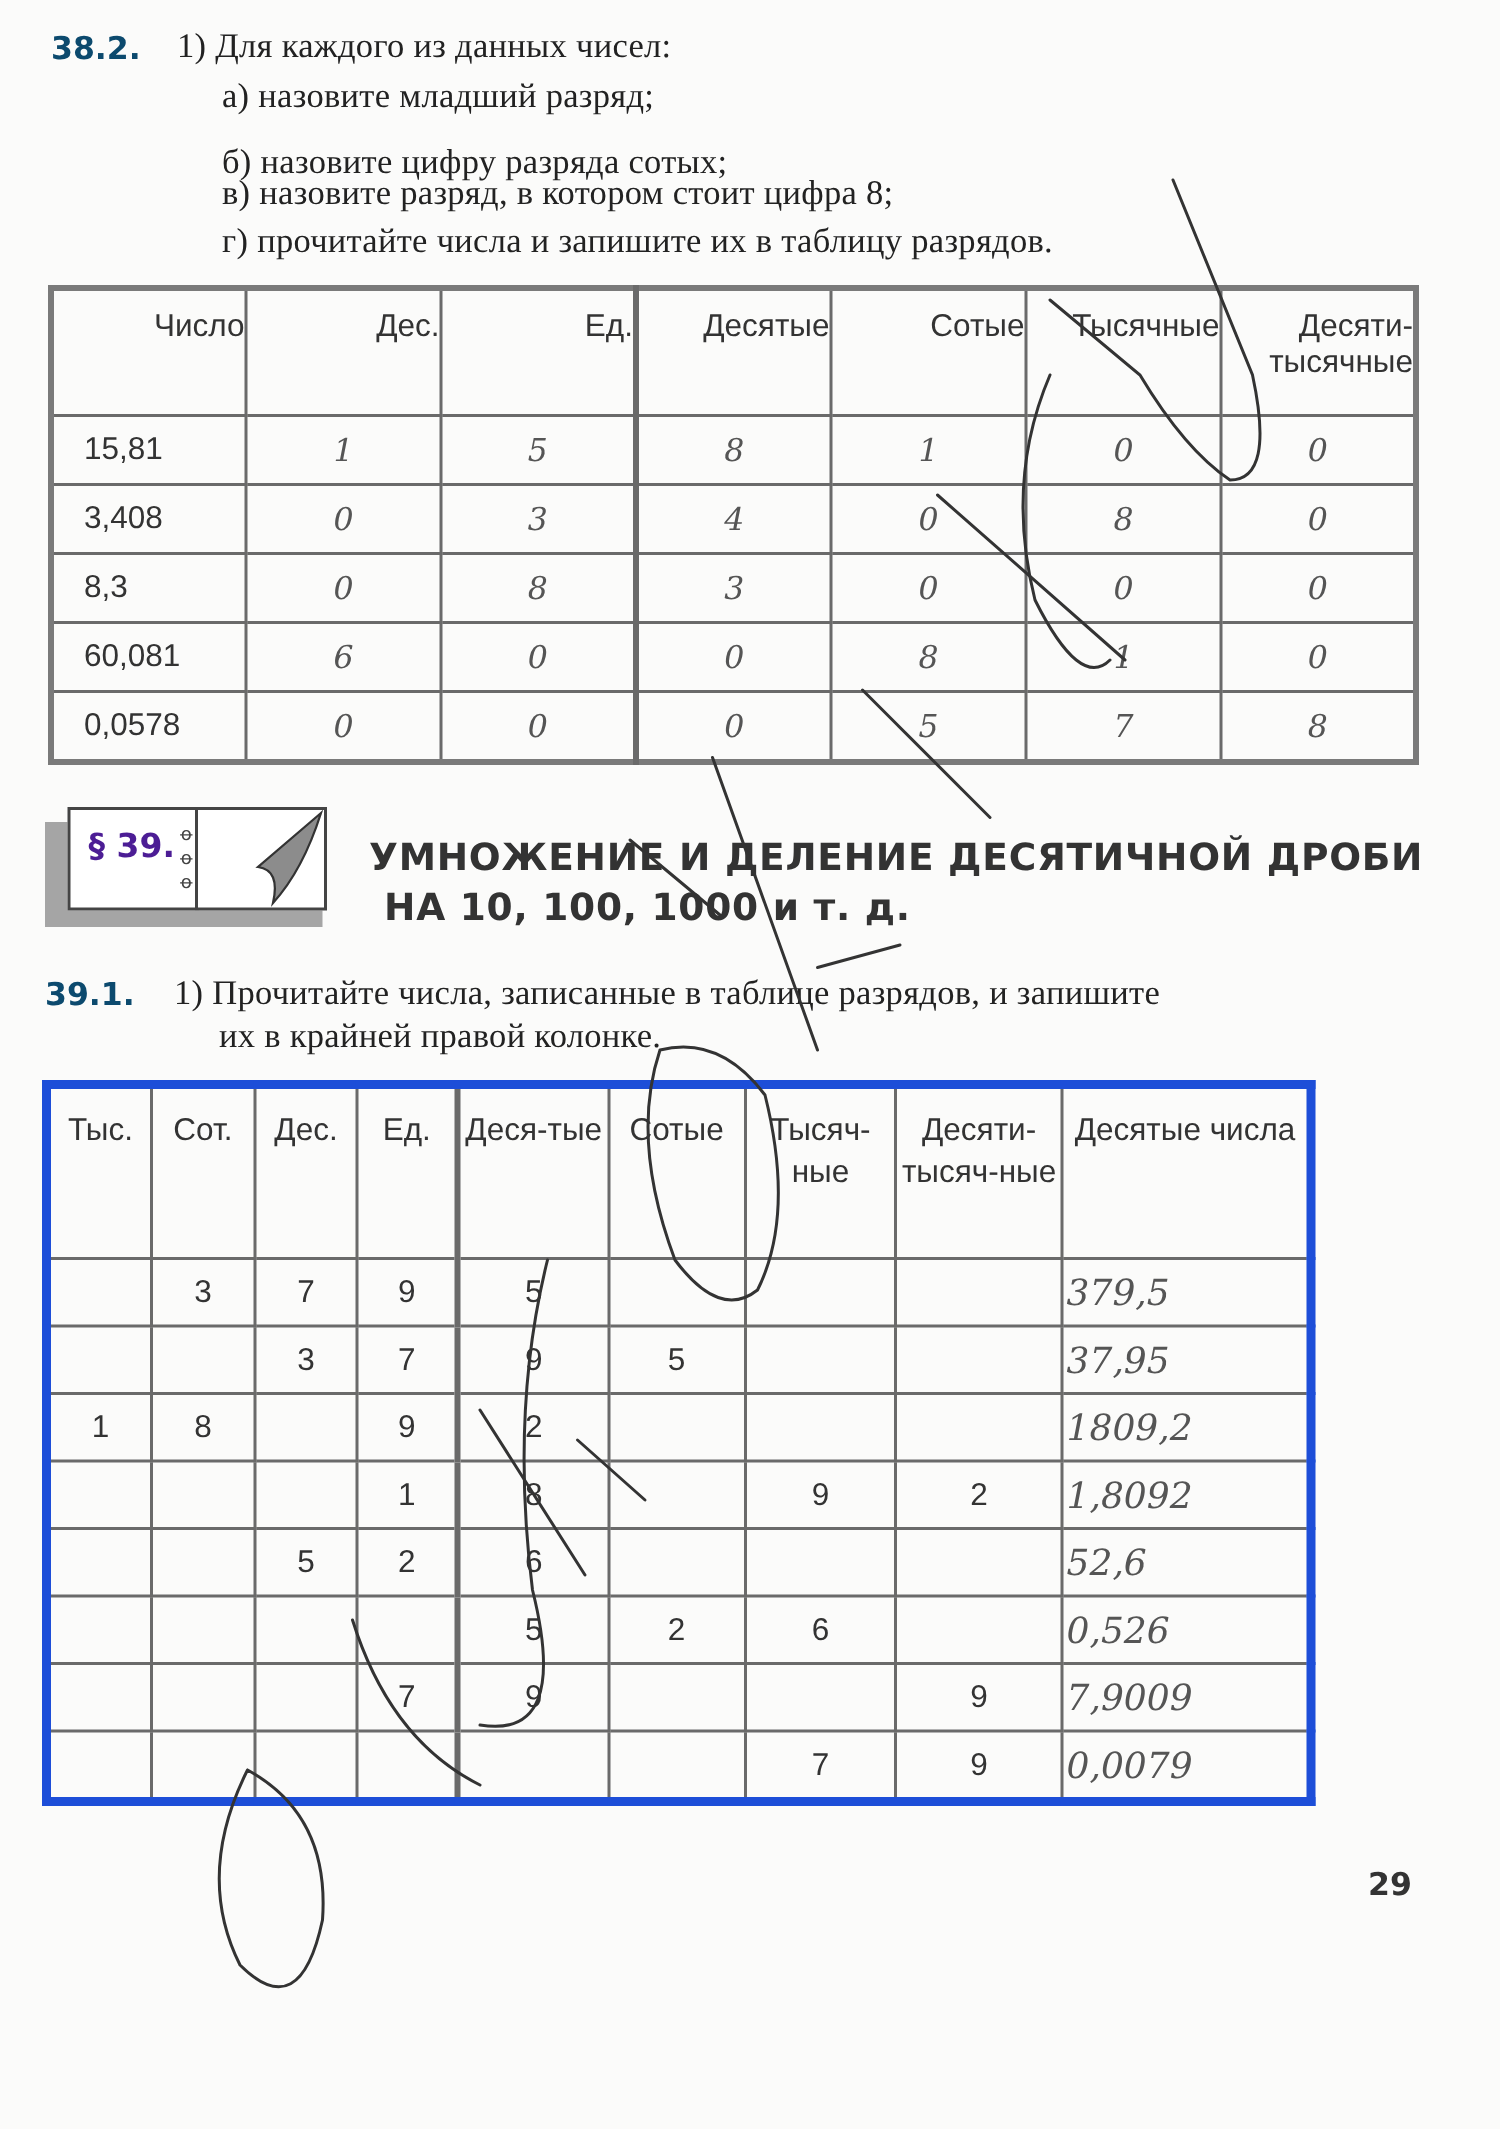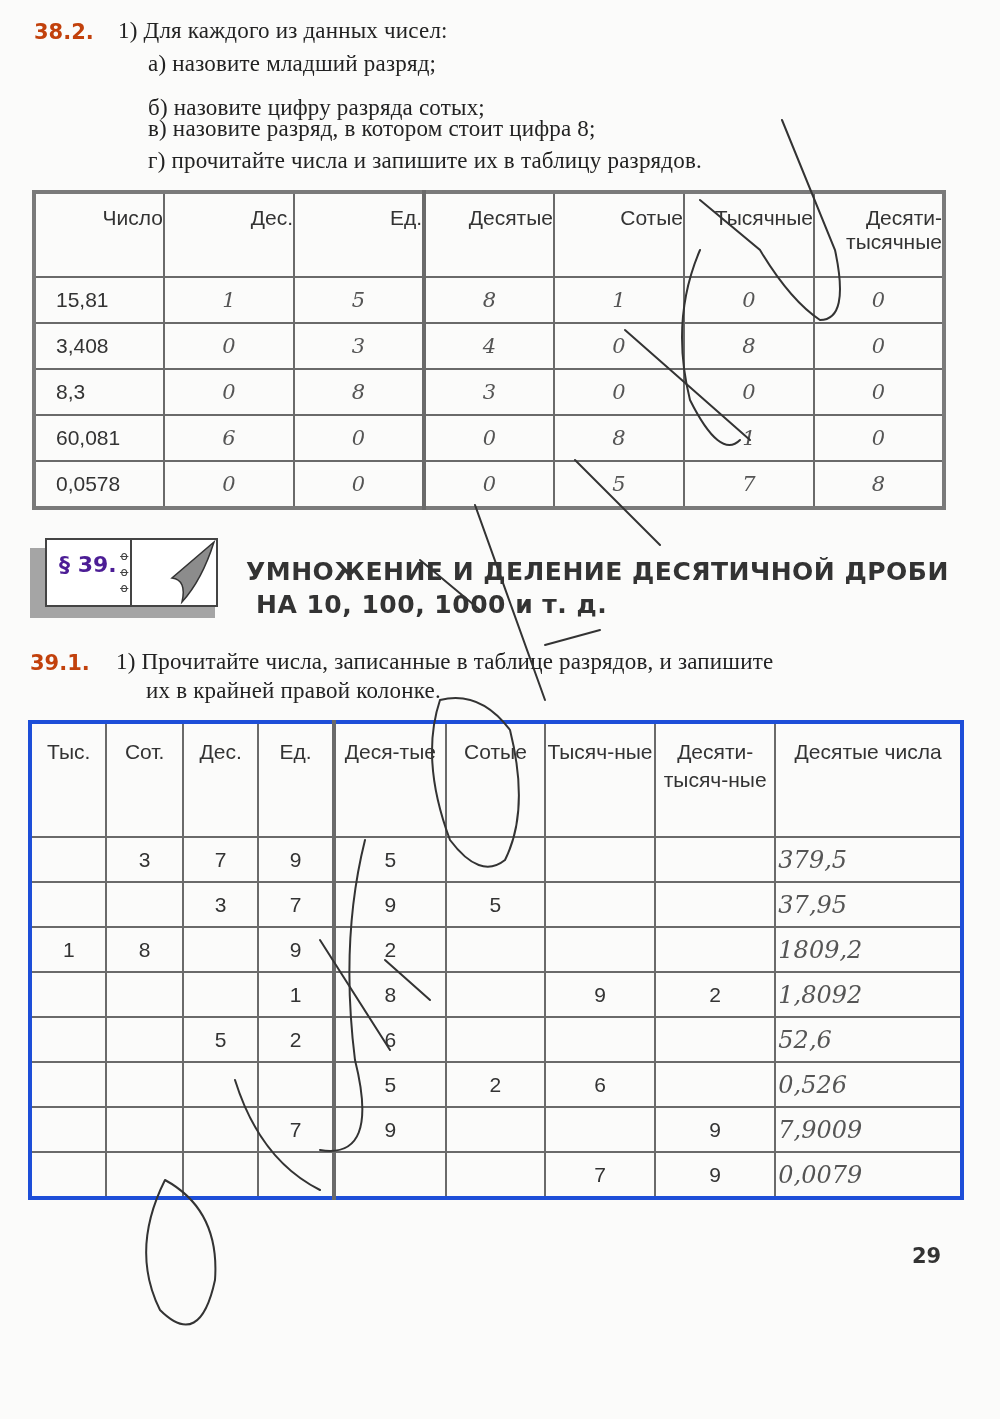--- a/index.html
+++ b/index.html
@@ -1,28 +1,28 @@
 <!DOCTYPE html>
 <html><head>
 <meta charset="utf-8">
 <style>
   html,body{margin:0;padding:0;}
   body{width:1000px;height:1419px;background:#fbfbfa;position:relative;overflow:hidden;
        font-family:"Liberation Serif","DejaVu Serif",serif;color:#222;}
-  .ex-num{position:absolute;font-family:"DejaVu Sans",sans-serif;font-weight:bold;color:#c2410c;font-size:21px;}
+  .ex-num{position:absolute;font-family:"DejaVu Sans",sans-serif;font-weight:bold;color:#0c4a6e;font-size:21px;}
   .line{position:absolute;font-size:23px;letter-spacing:0.2px;}
   table{position:absolute;border-collapse:collapse;font-family:"Liberation Sans",sans-serif;}
   td,th{border:2px solid #6a6a6a;padding:0;font-weight:normal;}
   .t1{left:32px;top:190px;width:914px;border:4px solid #7a7a7a;}
   .t1 th{height:70px;vertical-align:top;font-size:21px;color:#333;padding-top:12px;text-align:right;}
   .t1 td{height:44px;font-size:21px;}
   .t1 td.num{padding-left:20px;color:#333;}
   .hw{font-family:"DejaVu Serif",serif;font-style:italic;color:#555;font-size:26px;text-align:center;}
   .thick-l{border-left:4px solid #6a6a6a;}
-  .t2{left:28px;top:720px;width:936px;border:4px solid #1d4ed8;}
+  .t2{left:28px;top:720px;width:849px;border:6px solid #1d4ed8;}
   .t2 th{height:98px;vertical-align:top;font-size:21px;color:#333;padding-top:14px;line-height:28px;}
   .t2 td{height:43px;font-size:21px;text-align:center;color:#333;}
   .t2 td.hw2{font-family:"DejaVu Serif",serif;font-style:italic;color:#555;font-size:24px;text-align:left;padding-left:2px;}
   .badge{position:absolute;left:30px;top:538px;width:185px;height:80px;}
   .badge .shadow{position:absolute;left:0;top:10px;width:185px;height:70px;background:#a5a5a5;}
   .badge .card{position:absolute;left:15px;top:0;width:84px;height:65px;background:#fff;border:2px solid #444;}
   .badge .card2{position:absolute;left:100px;top:0;width:84px;height:65px;background:#fff;border:2px solid #444;}
   .badge .label{position:absolute;left:29px;top:14px;font-family:"DejaVu Sans",sans-serif;font-weight:bold;font-size:22px;color:#4c1d95;}
   .rings{position:absolute;left:90px;top:10px;font-size:12px;line-height:16px;color:#444;font-family:"DejaVu Sans",sans-serif;}
   .sec-title{position:absolute;font-family:"DejaVu Sans",sans-serif;font-weight:bold;font-size:25px;color:#333;letter-spacing:0.5px;}

